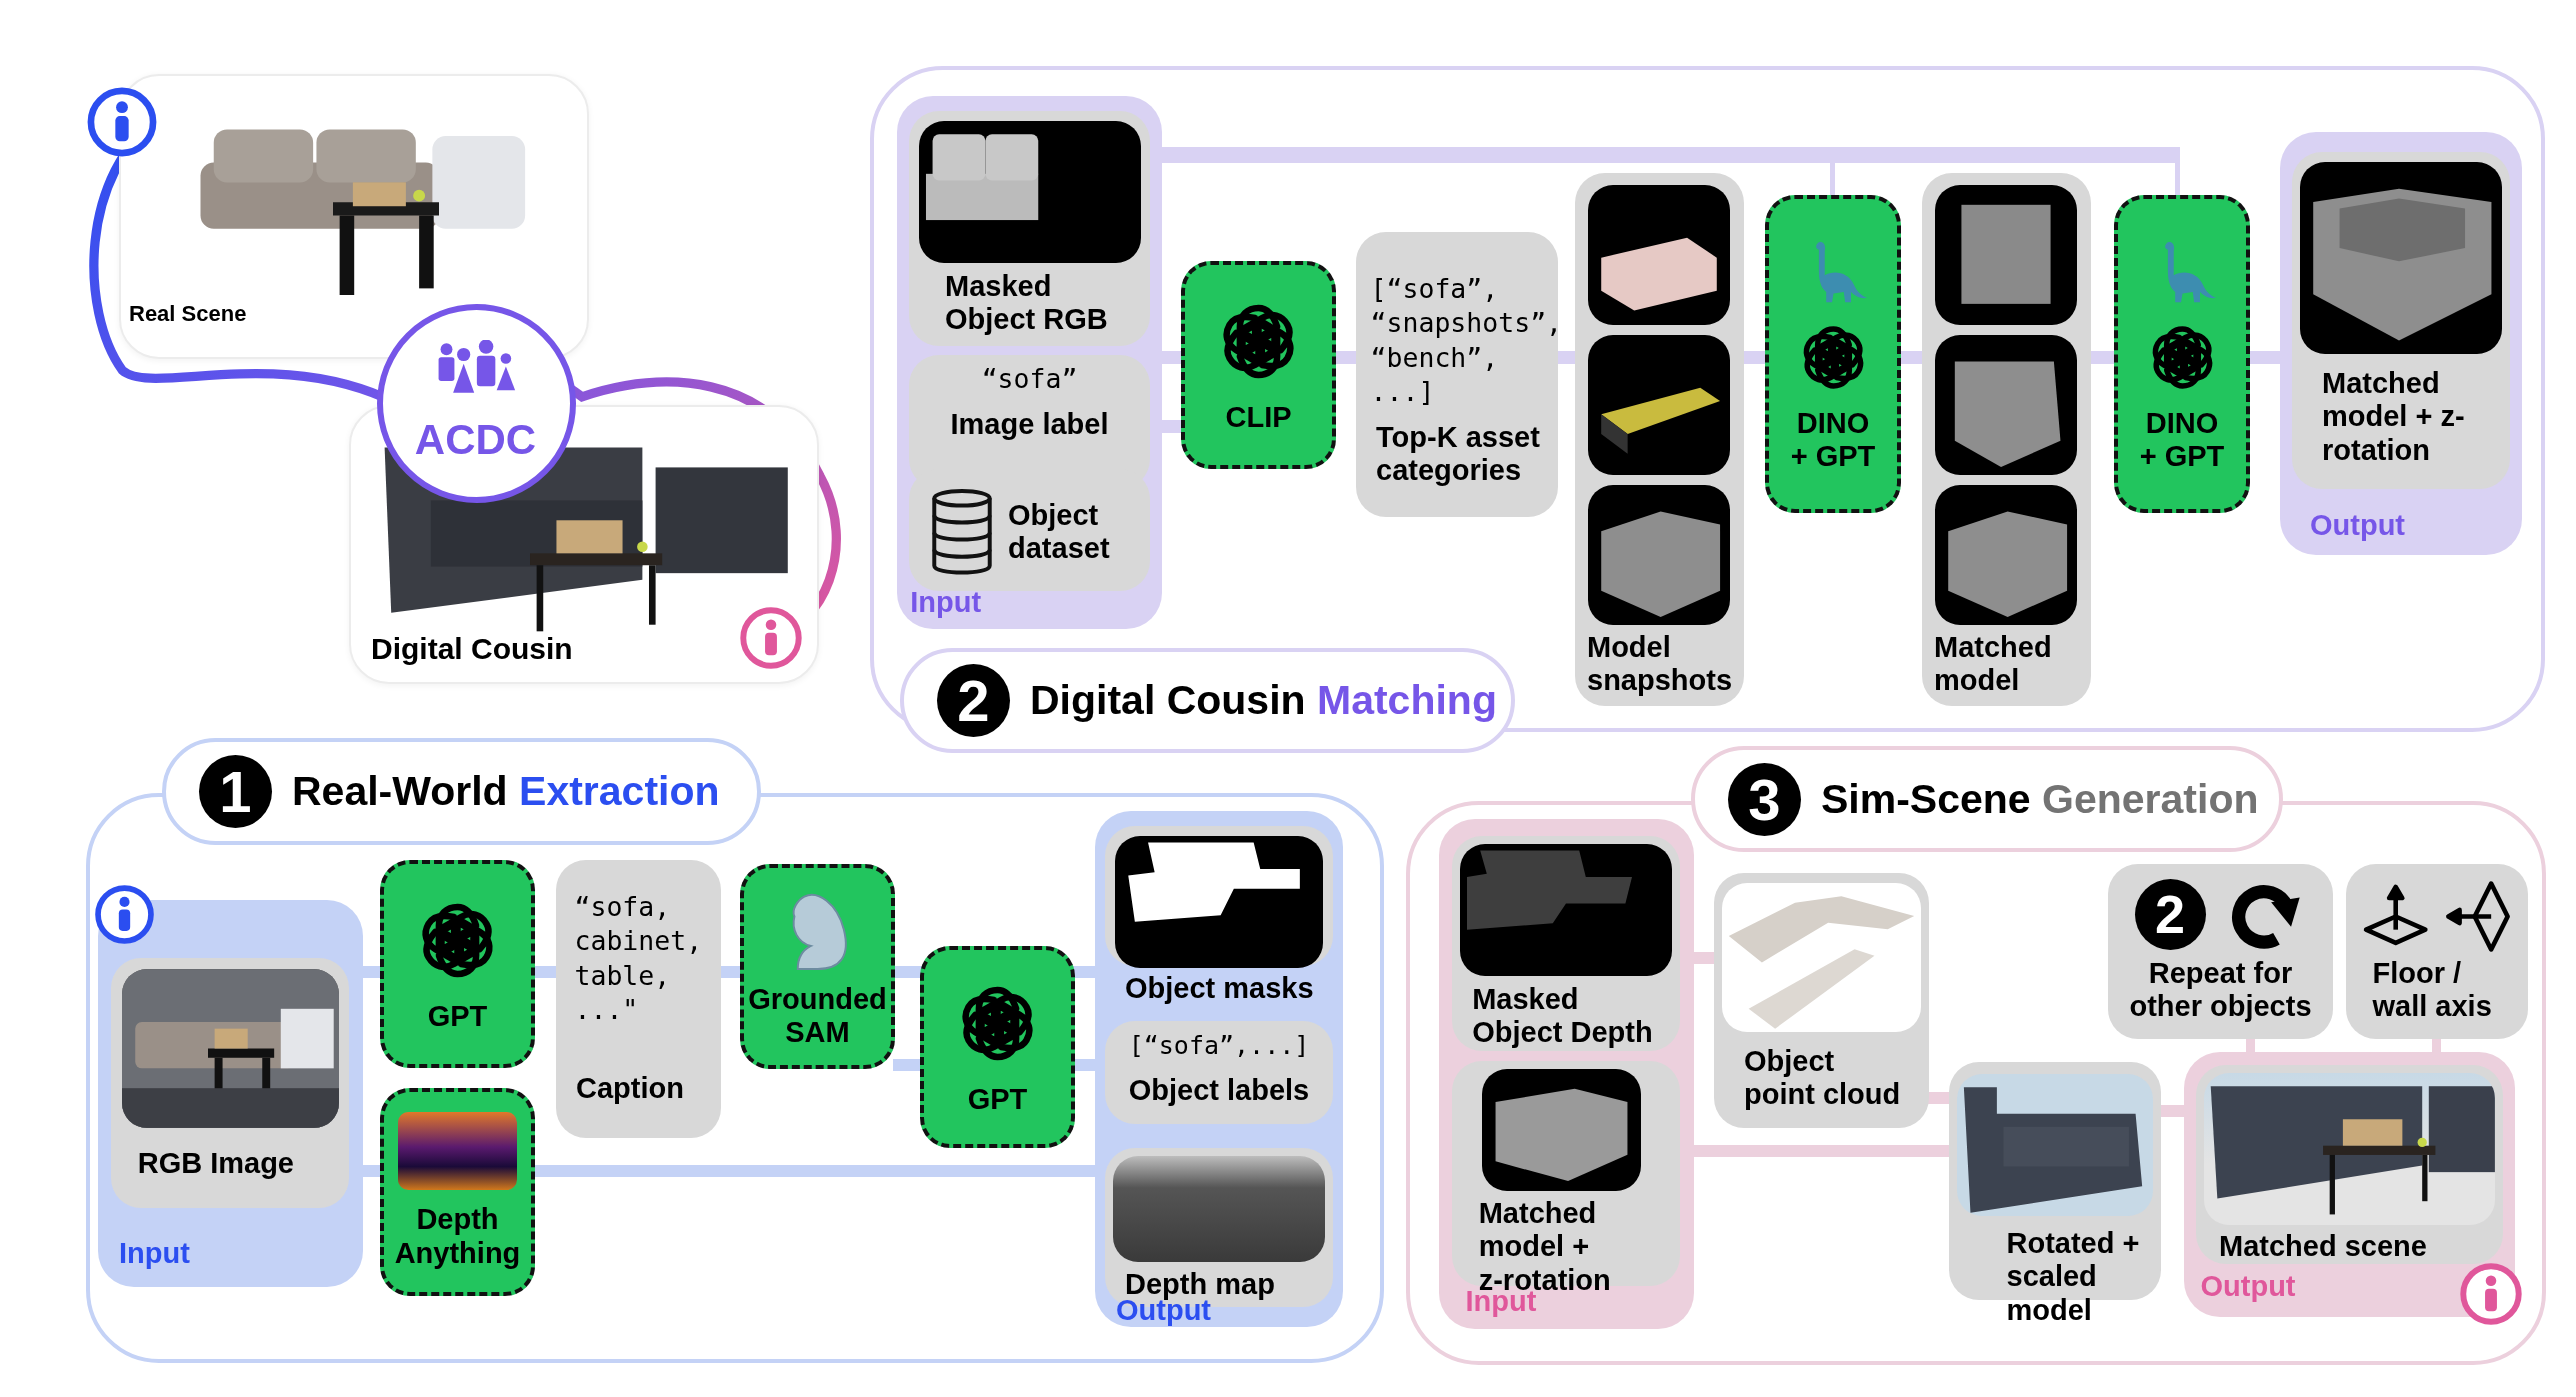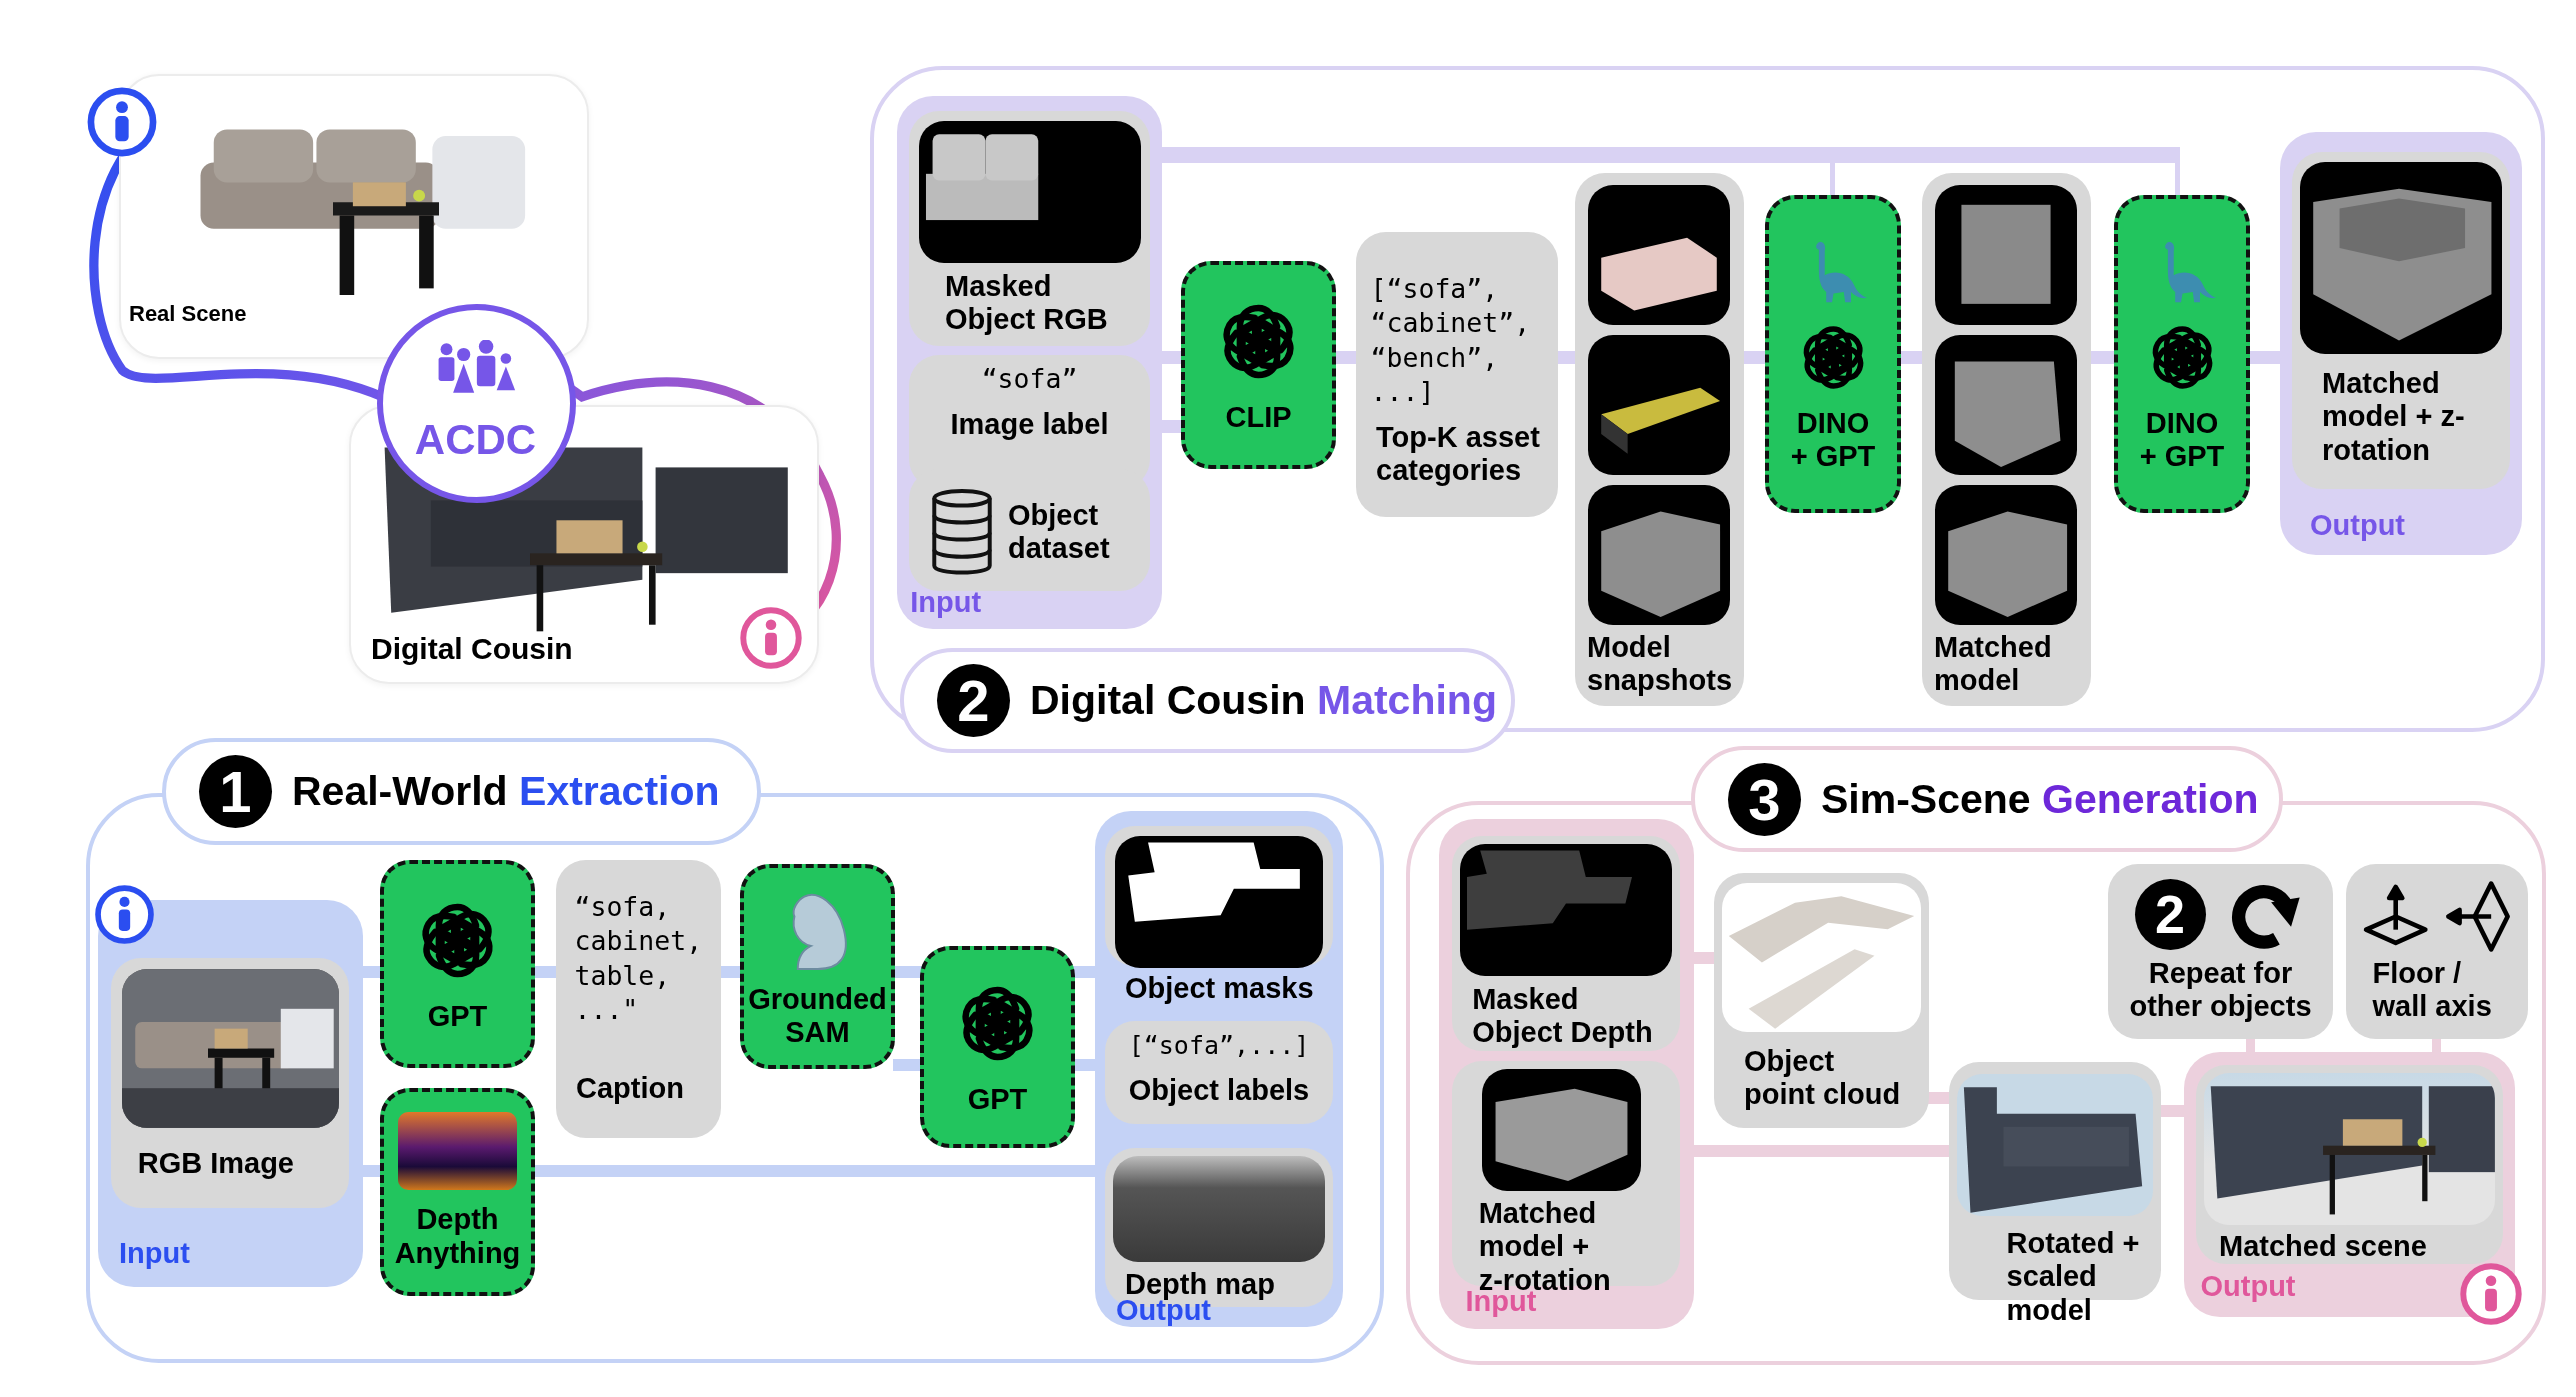--- a/index.html
+++ b/index.html
@@ -166,21 +166,21 @@
   <div class="tool" style="left:1181px;top:261px;width:155px;height:208px;">
     <svg width="93" height="93" viewBox="0 0 140 140">
         <use href="#openai"></use>
       </svg>
     <div class="lbl" style="margin-top:13.2px">CLIP</div>
   </div>
 
   <div class="gray" style="left:1356px;top:232px;width:202px;height:285px;">
     <div class="abs mono" style="left:14.6px;top:40px;font-size:26.5px;line-height:1.3;">
       <div>[“sofa”,</div>
-        <div>“cabinet”,</div>
+        <div>“snapshots”,</div>
         <div>“bench”,</div>
         <div>...]</div>
     </div>
     <div class="abs lbl" style="left:20px;top:189px;">
       <div>Top-K asset</div>
         <div>categories</div>
     </div>
   </div>
 
   <div class="gray" style="left:1575px;top:173px;width:169px;height:533px;">
@@ -486,16 +486,16 @@
     <div class="grouplbl" style="left:16.5px;top:218px;color:#e0579b;">Output</div>
   </div>
   <div class="abs" style="left:2458px;top:1261px;width:66px;height:66px;color:#e0579b;">
     <svg width="66" height="66" viewBox="0 0 100 100">
         <use href="#person-i"></use>
       </svg>
   </div>
 
   <div class="pill" style="left:1691px;top:746px;width:592px;height:106px;border-color:#ecd0dd;">
     <div class="numbadge">3</div>
-    <div class="pilltitle"><span>Sim-Scene </span><span style="color:#6d28d9">Generation</span></div>
+    <div class="pilltitle"><span>Sim-Scene </span><span style="color:#737373">Generation</span></div>
   </div>
 </div>
 
 
 </body></html>

